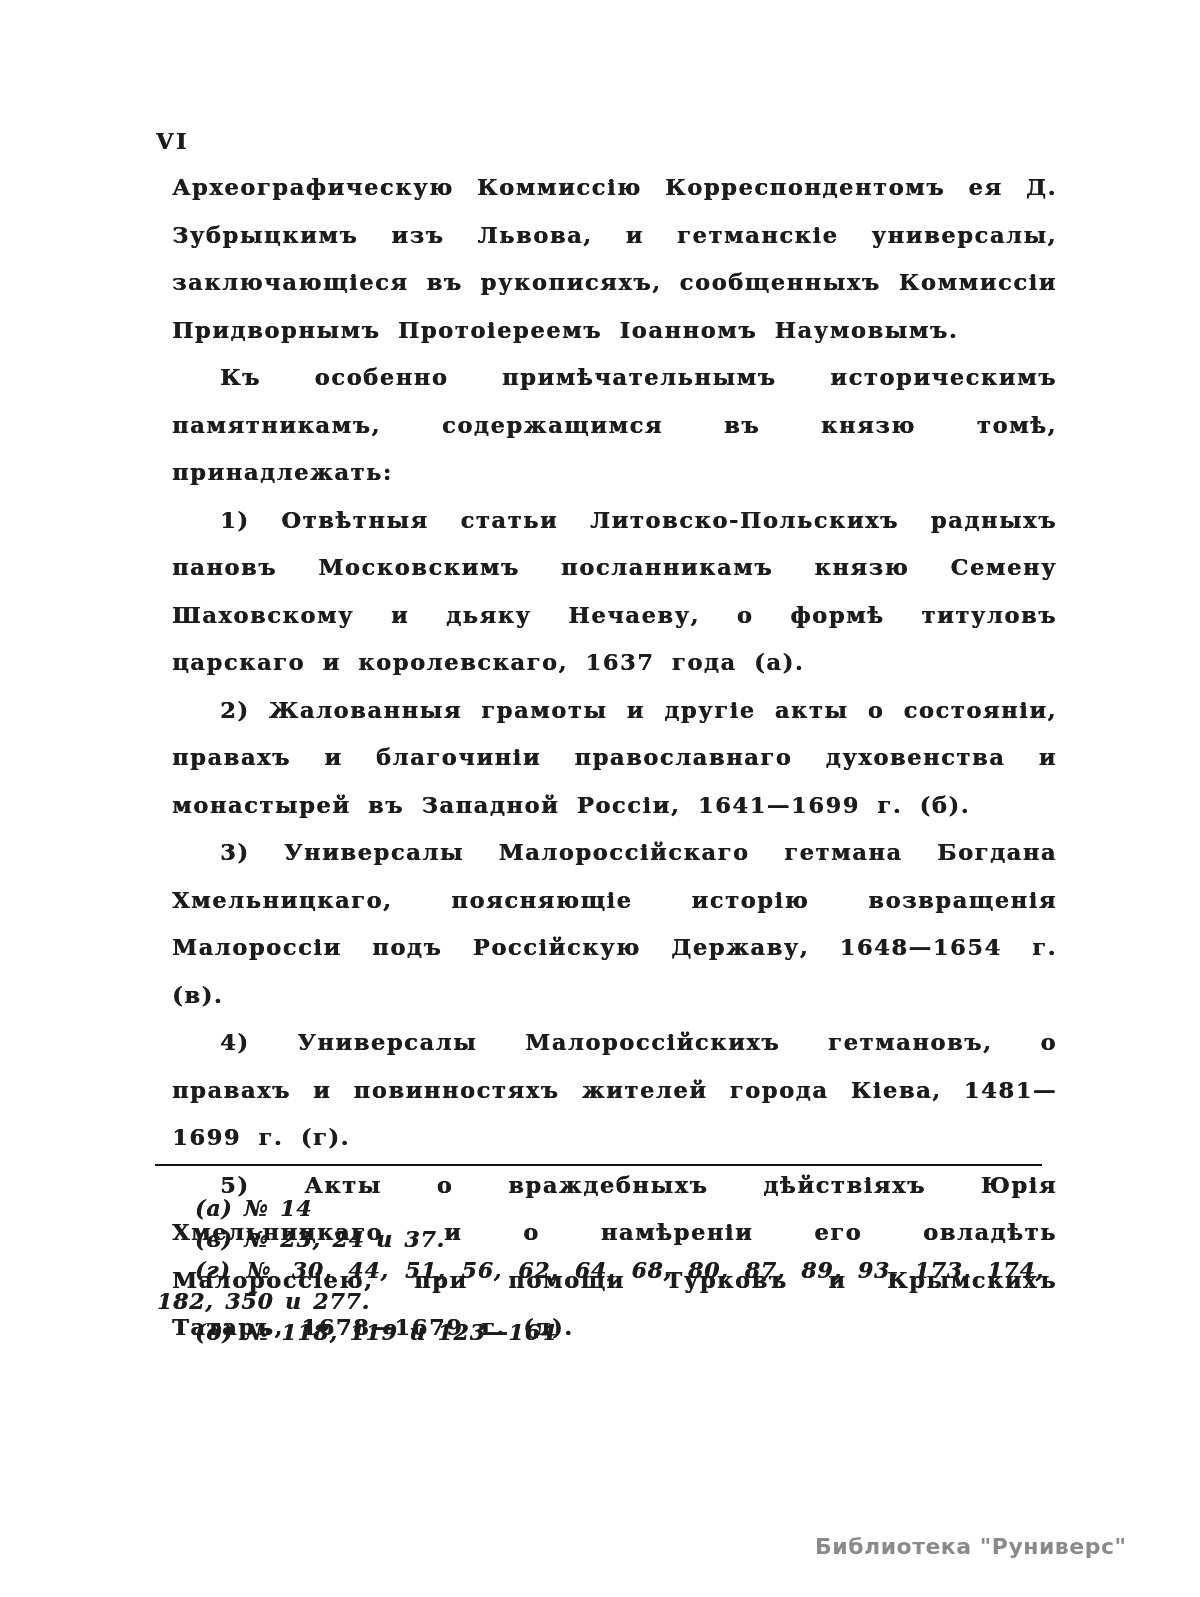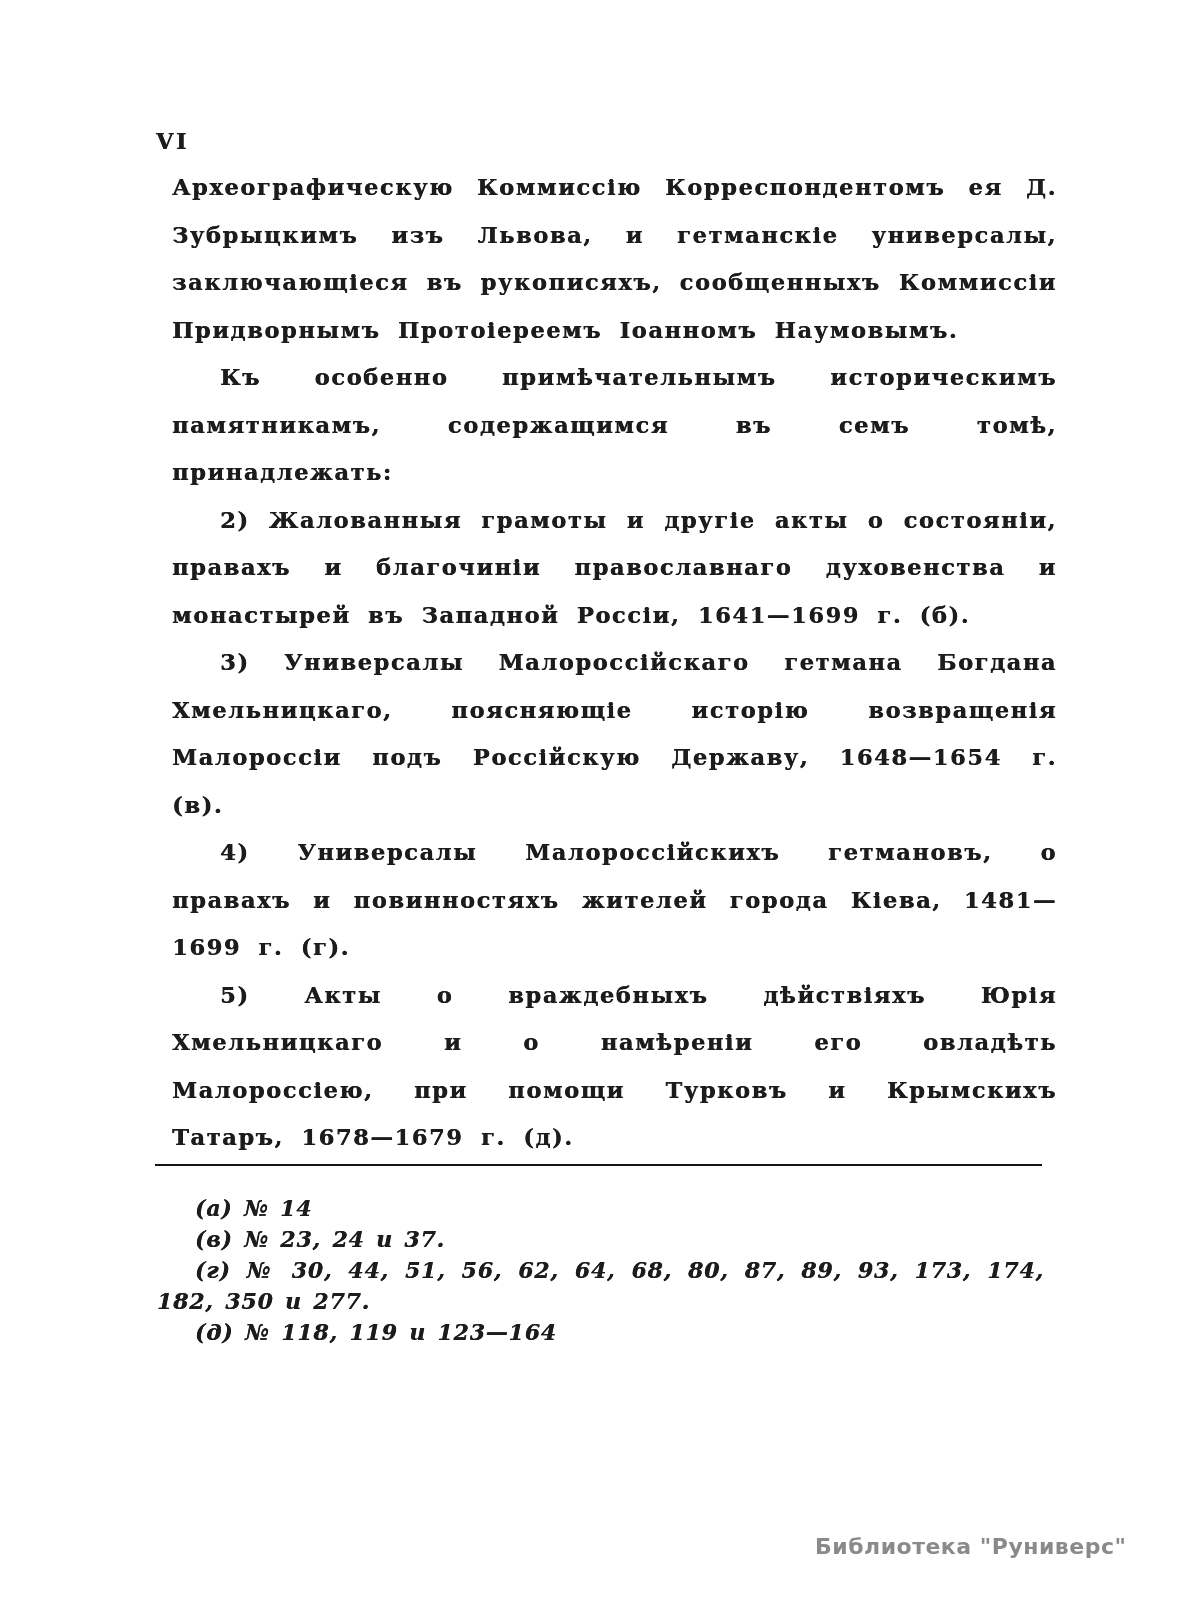--- a/index.html
+++ b/index.html
@@ -70,21 +70,22 @@
 </style>
 </head>
 <body>
 
 <div class="scan-page">
 
   <div class="page-number">VI</div>
 
   <div class="main-text">
     <p>Археографическую Коммиссію Корреспондентомъ ея Д. Зубрыцкимъ изъ Львова, и гетманскіе универсалы, заключающіеся въ рукописяхъ, сообщенныхъ Коммиссіи Придворнымъ Протоіереемъ Іоанномъ Наумовымъ.</p>
-    <p class="indent">Къ особенно примѣчательнымъ историческимъ памятникамъ, содержащимся въ семъ томѣ, принадлежать:</p>
+    <p class="indent">Къ особенно примѣчательнымъ историческимъ памятникамъ, содержащимся въ князю томѣ, принадлежать:</p>
+    <p class="indent">1) Отвѣтныя статьи Литовско-Польскихъ радныхъ пановъ Московскимъ посланникамъ князю Семену Шаховскому и дьяку Нечаеву, о формѣ титуловъ царскаго и королевскаго, 1637 года (а).</p>
     <p class="indent">2) Жалованныя грамоты и другіе акты о состояніи, правахъ и благочиніи православнаго духовенства и монастырей въ Западной Россіи, 1641—1699 г. (б).</p>
     <p class="indent">3) Универсалы Малороссійскаго гетмана Богдана Хмельницкаго, поясняющіе исторію возвращенія Малороссіи подъ Россійскую Державу, 1648—1654 г. (в).</p>
     <p class="indent">4) Универсалы Малороссійскихъ гетмановъ, о правахъ и повинностяхъ жителей города Кіева, 1481—1699 г. (г).</p>
     <p class="indent">5) Акты о враждебныхъ дѣйствіяхъ Юрія Хмельницкаго и о намѣреніи его овладѣть Малороссіею, при помощи Турковъ и Крымскихъ Татаръ, 1678—1679 г. (д).</p>
   </div>
 
   <div class="footnote-rule"></div>
 
   <div class="footnotes">
     <p>(а) № 14</p>

